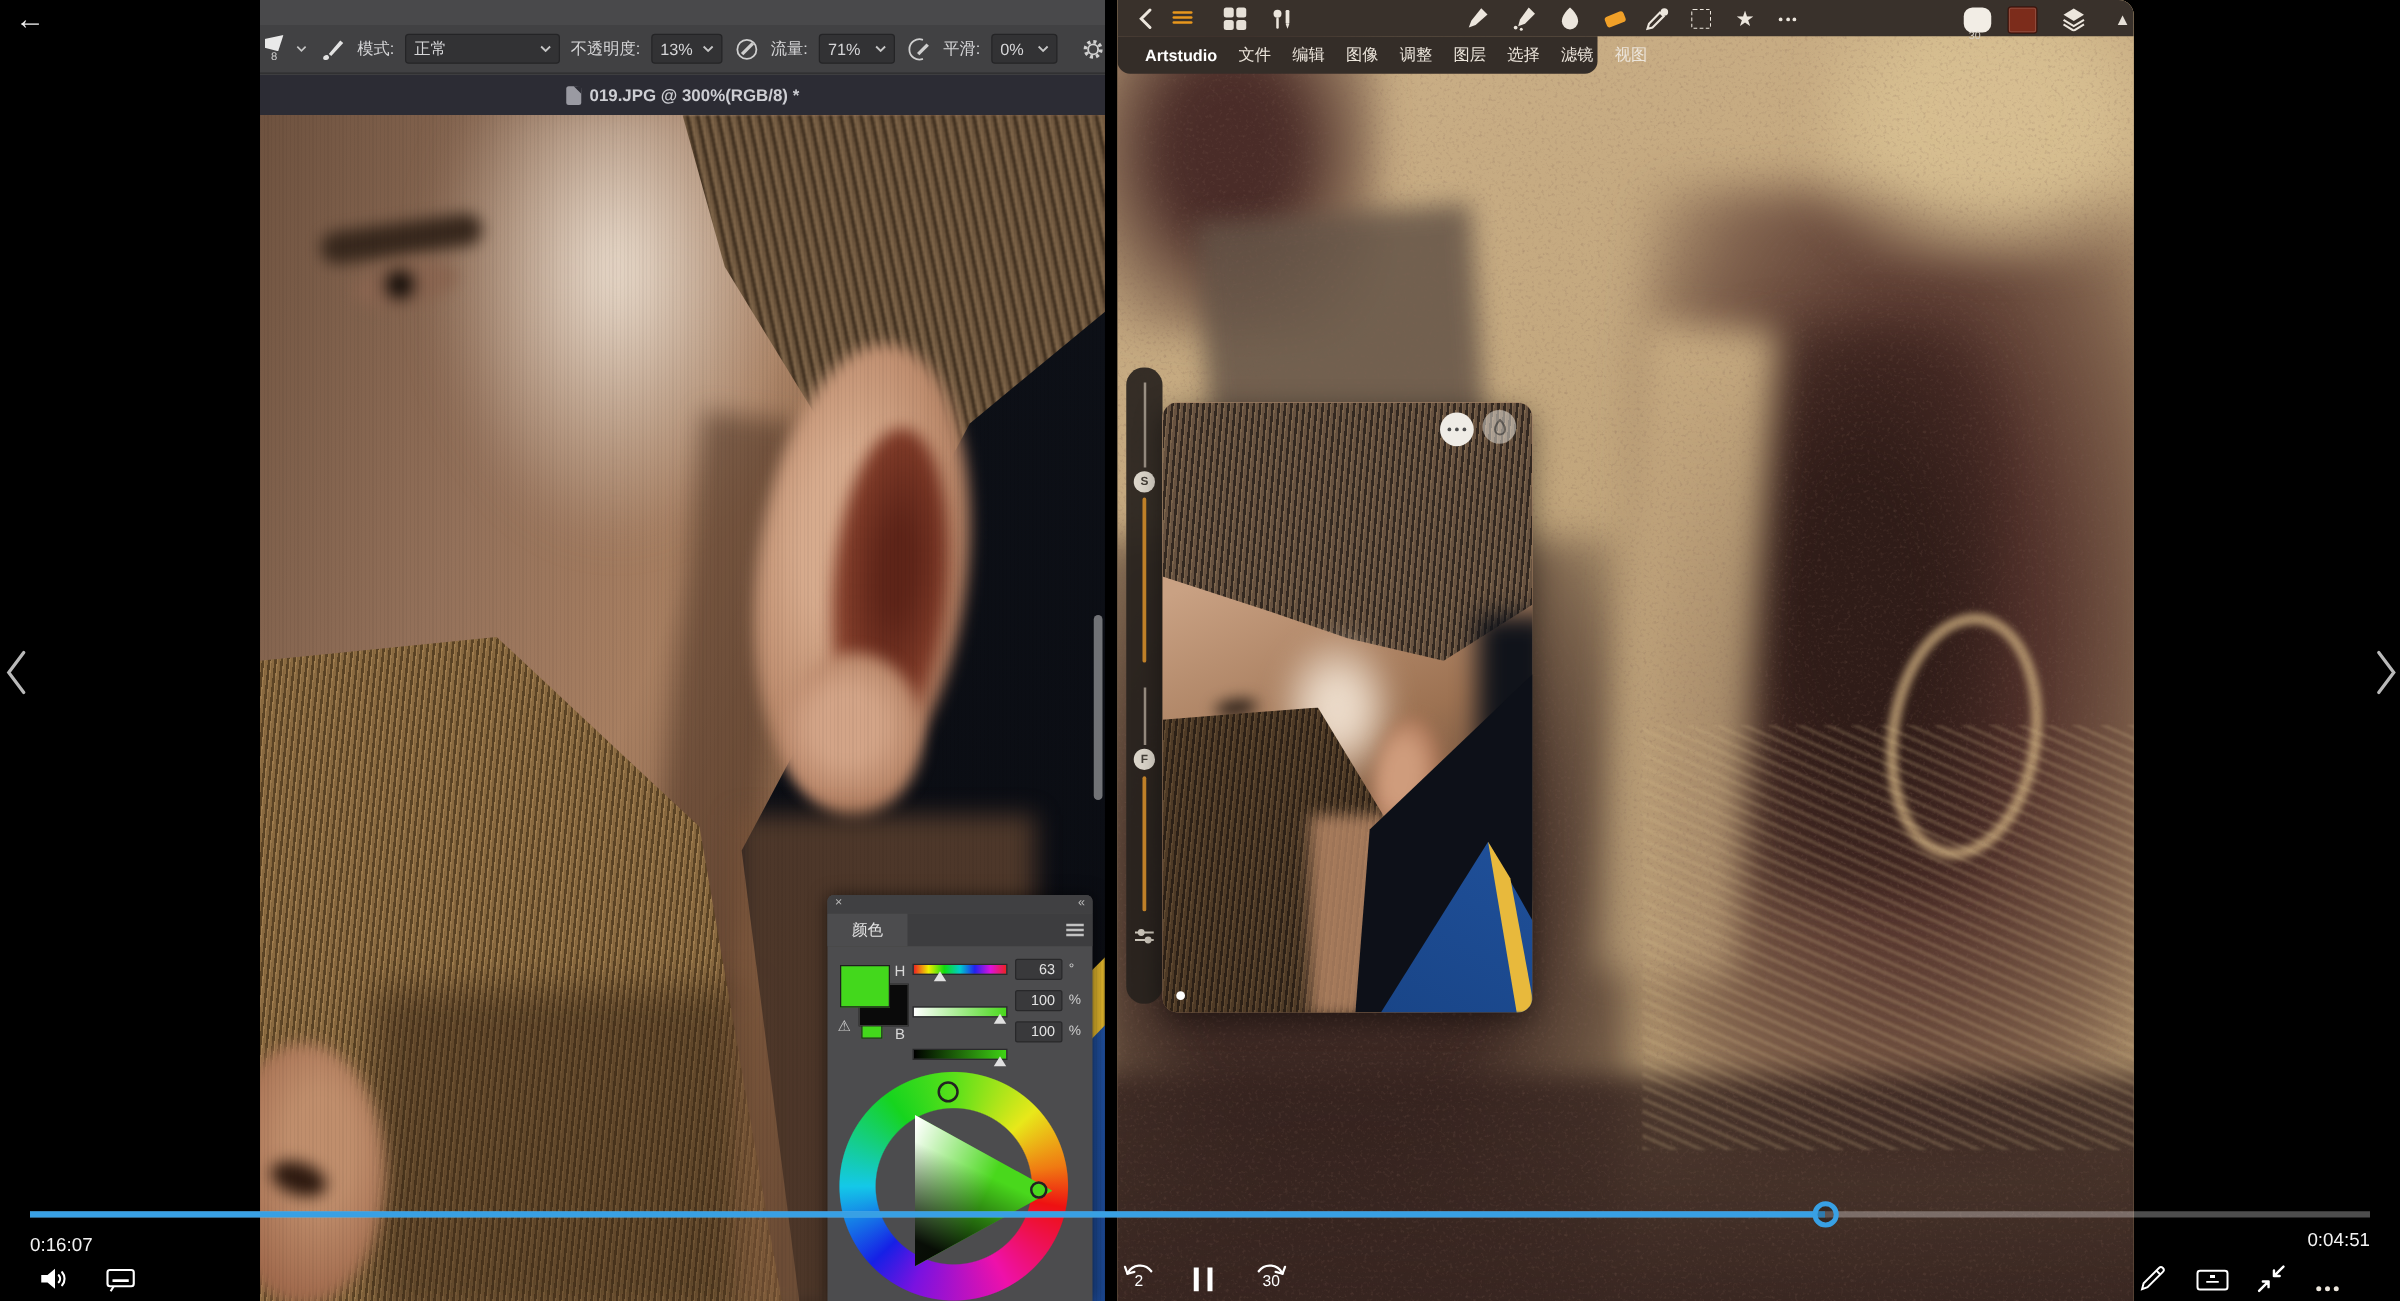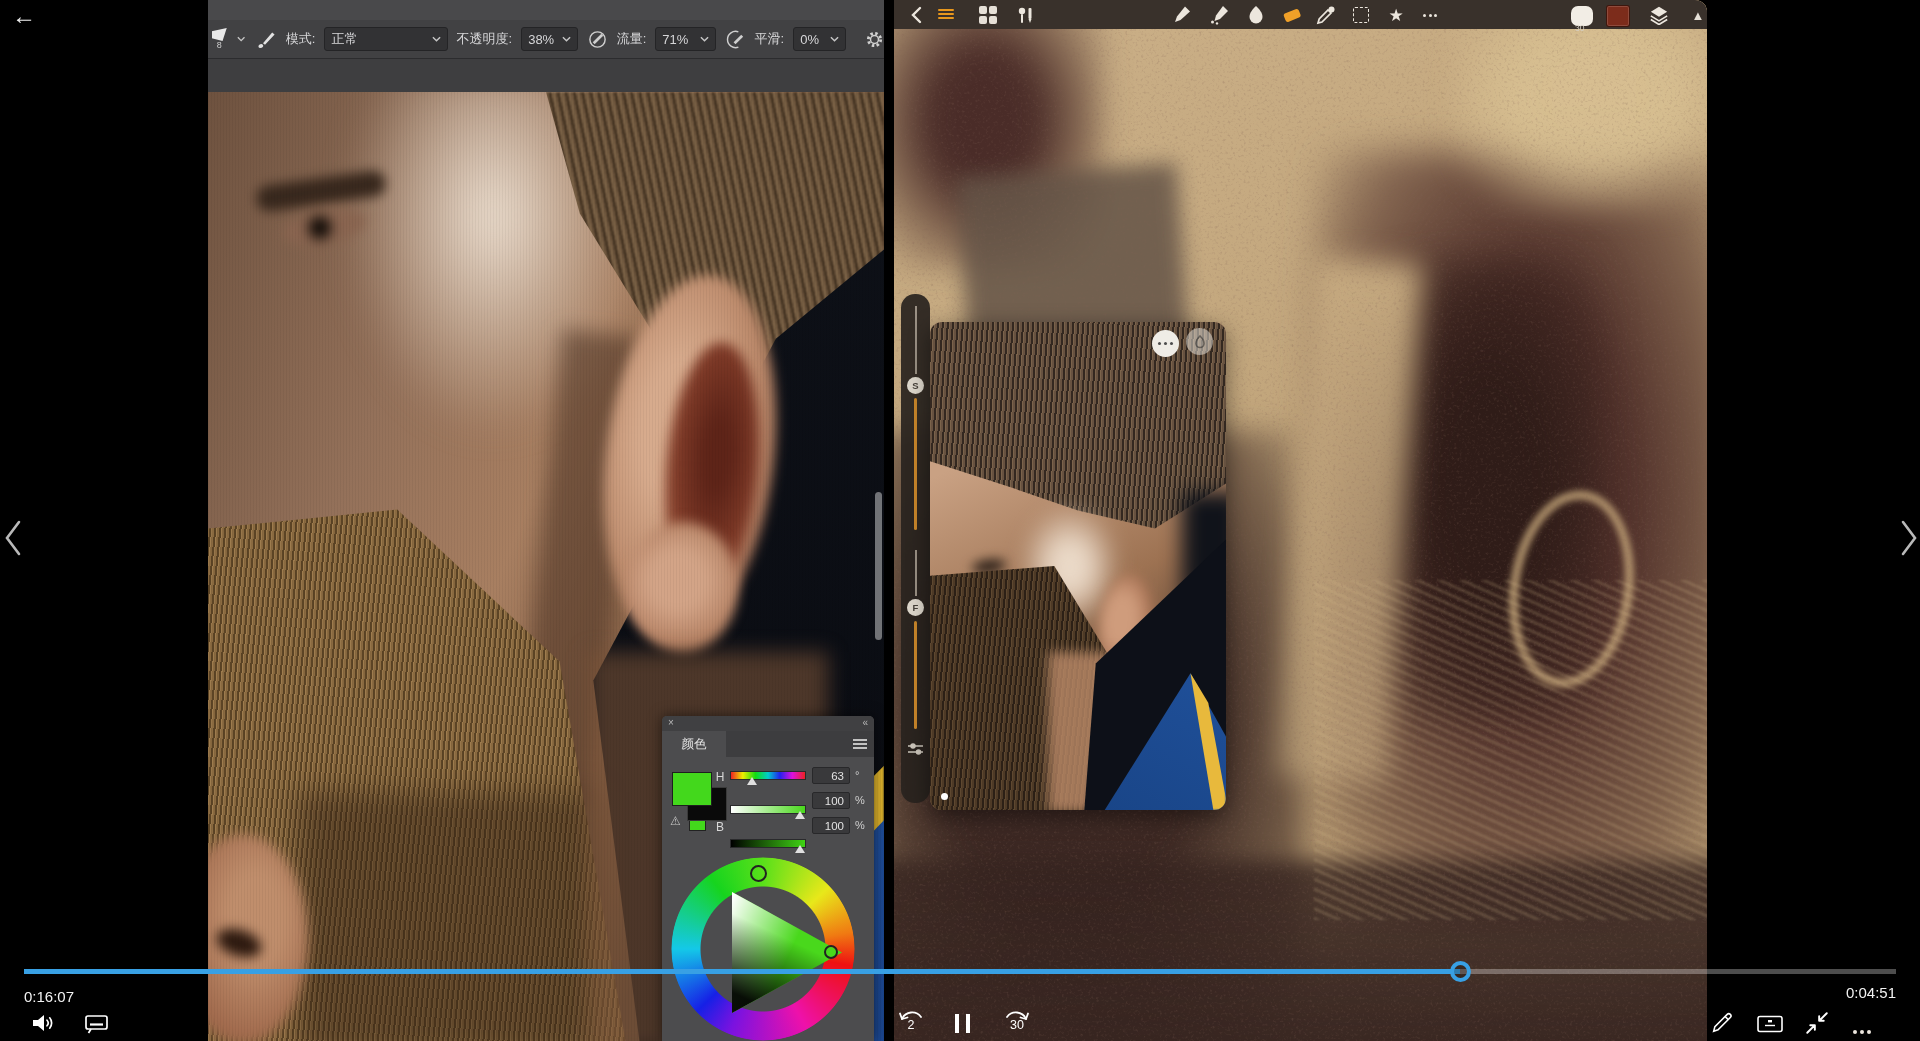--- a/index.html
+++ b/index.html
@@ -123,21 +123,21 @@
       </span>
       <span>模式:</span>
       <div class="ps-box" style="width:132px">
         <span>正常</span>
         <svg class="chev" viewBox="0 0 10 6">
             <polyline points="1,1 5,5 9,1" fill="none" stroke="#c6c6c6" stroke-width="1.6"></polyline>
           </svg>
       </div>
       <span>不透明度:</span>
       <div class="ps-box" style="width:60px">
-        <span>38%</span>
+        <span>13%</span>
         <svg class="chev" viewBox="0 0 10 6">
             <polyline points="1,1 5,5 9,1" fill="none" stroke="#c6c6c6" stroke-width="1.6"></polyline>
           </svg>
       </div>
       <span>
         <svg width="21" height="21" viewBox="0 0 22 22" fill="none" stroke="#cfcfcf" stroke-width="1.5">
             <circle cx="11" cy="11" r="8"></circle>
             <path d="M6 14 15 5l2 2-9 9z" fill="#cfcfcf" stroke="none"></path>
           </svg>
       </span>
@@ -162,20 +162,24 @@
           </svg>
       </div>
       <span style="margin-left:10px">
         <svg width="19" height="19" viewBox="0 0 20 20" fill="none">
             <circle cx="10" cy="10" r="6.5" stroke="#d0d0d0" stroke-width="3" stroke-dasharray="2.6 2.5"></circle>
             <circle cx="10" cy="10" r="4.2" fill="#414143" stroke="#d0d0d0" stroke-width="1.6"></circle>
           </svg>
       </span>
     </div>
 
+    <div class="abs ps-titlebar">
+      <span class="docicon"></span>
+      <span>019.JPG @ 300%(RGB/8) *</span>
+    </div>
 
     <div class="abs ps-canvas">
       <div class="ph" style="left:0;top:0;width:100%;height:100%;
         background:linear-gradient(112deg,#6e523f 0%,#94715a 28%,#a87f61 46%,#8a6448 62%,#5a4433 74%);"></div>
       <div class="ph blur18" style="left:140px;top:-20px;width:290px;height:360px;
         background:radial-gradient(ellipse at 50% 40%,rgba(240,228,214,.95) 0%,rgba(220,200,180,.45) 45%,transparent 72%);"></div>
       <div class="ph blur6" style="left:48px;top:86px;width:130px;height:26px;border-radius:14px;
         background:#38281d;transform:rotate(-8deg);"></div>
       <div class="ph blur6" style="left:74px;top:118px;width:84px;height:34px;border-radius:50%;
         background:radial-gradient(circle at 45% 50%,#120c08 0 9px,#5e4434 10px 14px,#8a6550 15px);transform:rotate(-10deg);"></div>
@@ -369,20 +373,31 @@
       <span class="tool" style="left:753px">
         <svg width="22" height="20" viewBox="0 0 24 22">
             <path d="M12 2l9 5.5L12 13 3 7.5z" fill="#ece6dd"></path>
             <path d="M3 12l9 5.5L21 12" fill="none" stroke="#ece6dd" stroke-width="1.8"></path>
             <path d="M3 16l9 5.5 9-5.5" fill="none" stroke="#ece6dd" stroke-width="1.8"></path>
           </svg>
       </span>
       <span class="tool tri-up" style="left:792px">▲</span>
     </div>
 
+    <div class="abs as-menubar">
+      <span class="first">Artstudio</span>
+      <span>文件</span>
+      <span>编辑</span>
+      <span>图像</span>
+      <span>调整</span>
+      <span>图层</span>
+      <span>选择</span>
+      <span>滤镜</span>
+      <span>视图</span>
+    </div>
 
     <div class="abs sidestrip">
       <div class="abs vtrack" style="top:12px;height:68px"></div>
       <div class="abs vhandle" style="top:83px">S</div>
       <div class="abs vfill" style="top:104px;height:132px"></div>
       <div class="abs vtrack" style="top:256px;height:46px"></div>
       <div class="abs vhandle" style="top:305px">F</div>
       <div class="abs vfill" style="top:327px;height:108px"></div>
       <span class="abs" style="left:6px;top:448px">
         <svg width="17" height="14" viewBox="0 0 17 14" stroke="#cdc7bc" stroke-width="1.5" fill="#cdc7bc">

